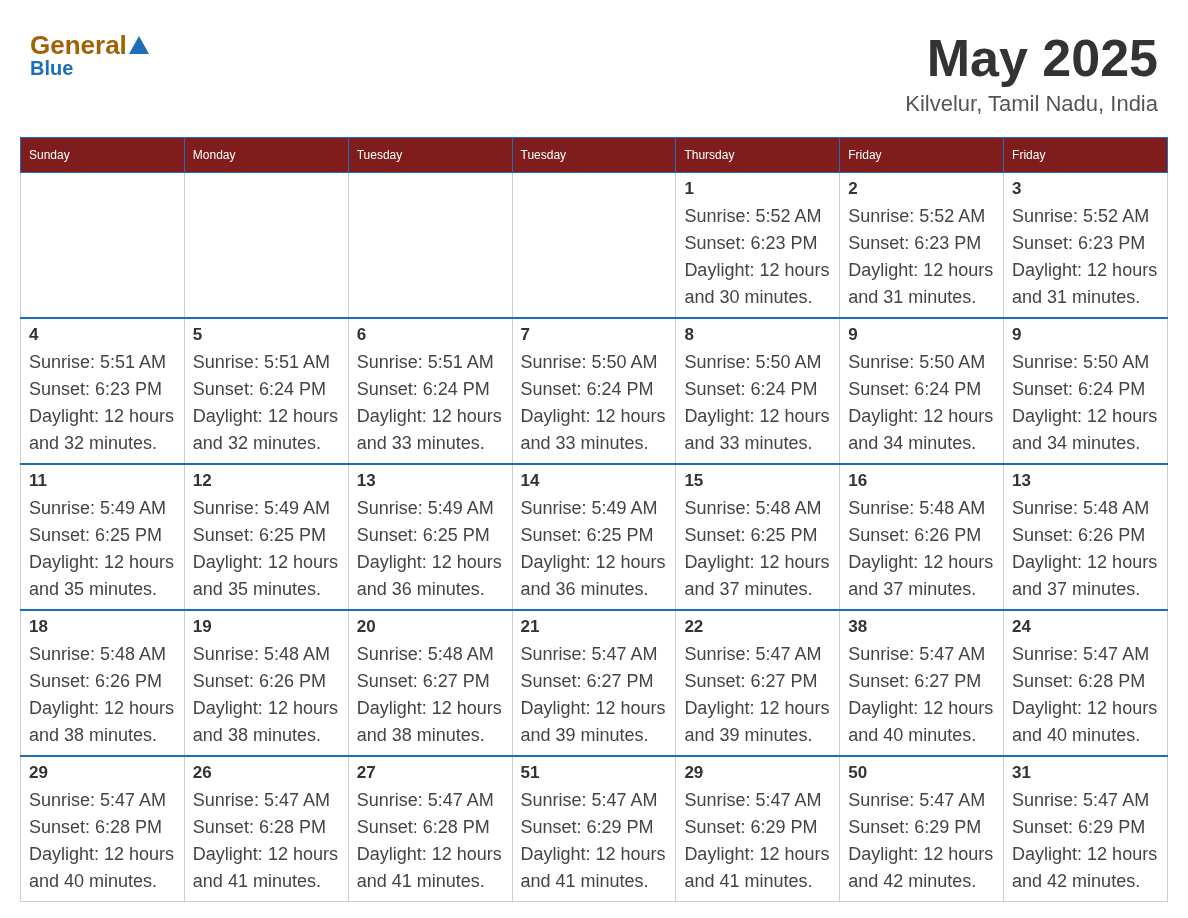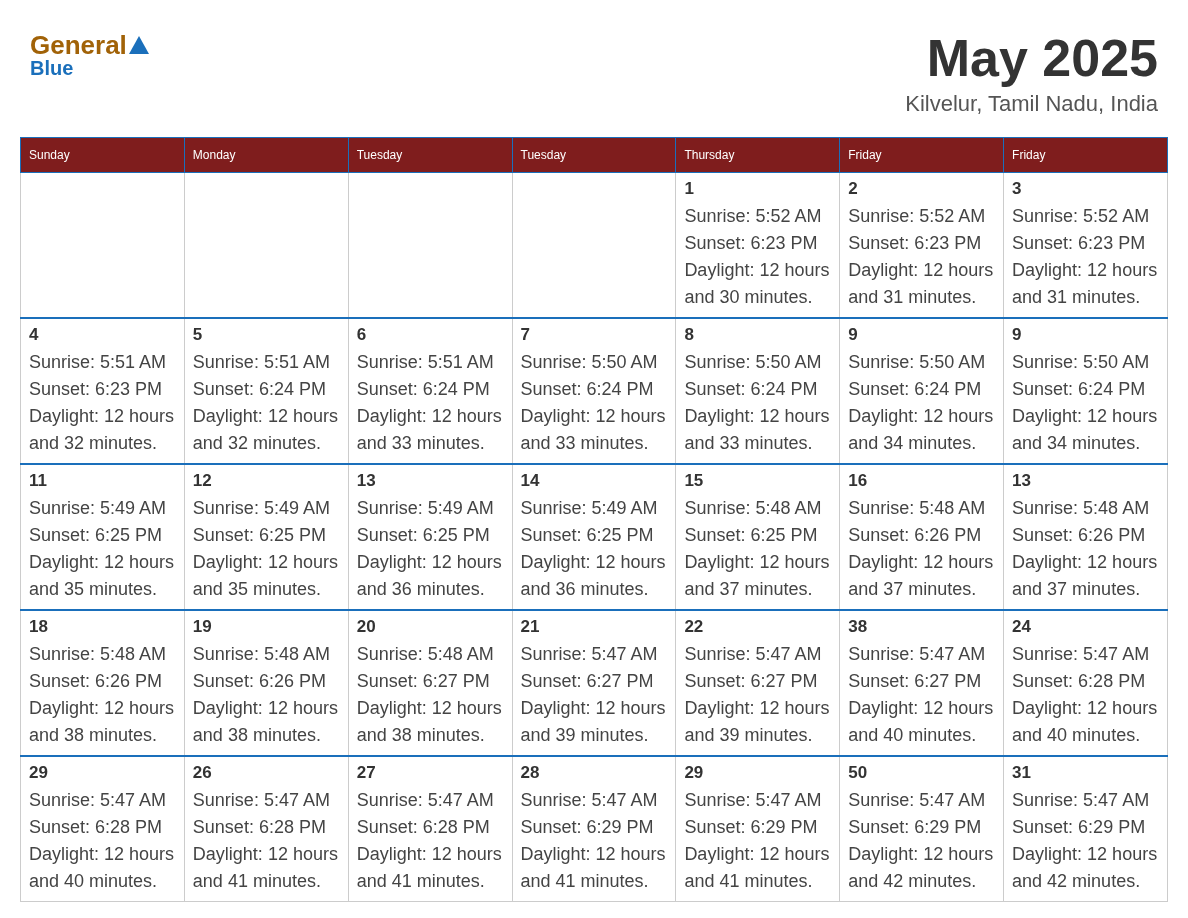--- a/index.html
+++ b/index.html
@@ -239,21 +239,21 @@
         </td>
         <td>
           <span class="day-number">26</span>
           <div class="day-info">Sunrise: 5:47 AM<br>Sunset: 6:28 PM<br>Daylight: 12 hours and 41 minutes.</div>
         </td>
         <td>
           <span class="day-number">27</span>
           <div class="day-info">Sunrise: 5:47 AM<br>Sunset: 6:28 PM<br>Daylight: 12 hours and 41 minutes.</div>
         </td>
         <td>
-          <span class="day-number">28</span>
+          <span class="day-number">51</span>
           <div class="day-info">Sunrise: 5:47 AM<br>Sunset: 6:29 PM<br>Daylight: 12 hours and 41 minutes.</div>
         </td>
         <td>
           <span class="day-number">29</span>
           <div class="day-info">Sunrise: 5:47 AM<br>Sunset: 6:29 PM<br>Daylight: 12 hours and 41 minutes.</div>
         </td>
         <td>
           <span class="day-number">50</span>
           <div class="day-info">Sunrise: 5:47 AM<br>Sunset: 6:29 PM<br>Daylight: 12 hours and 42 minutes.</div>
         </td>

